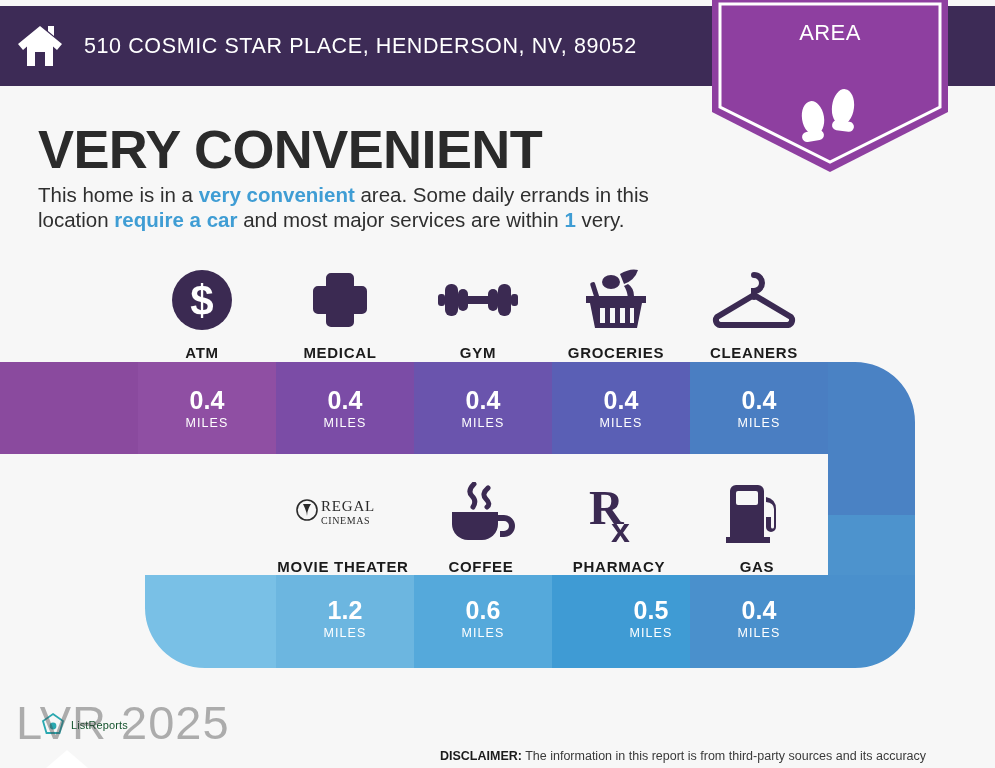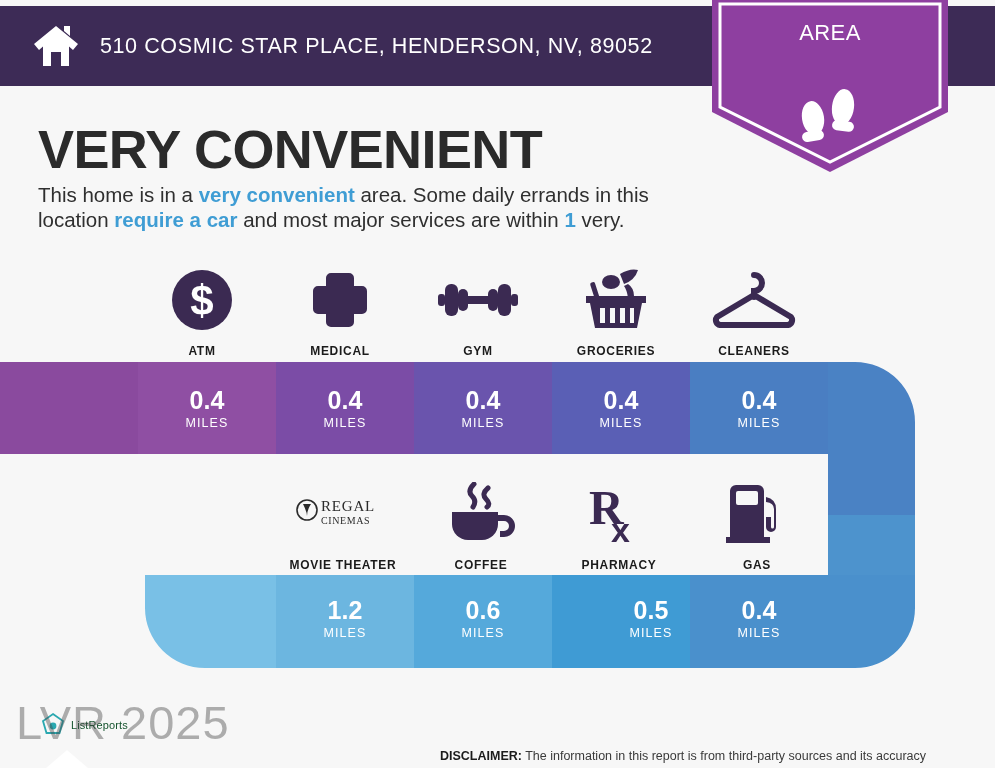--- a/index.html
+++ b/index.html
@@ -9,21 +9,21 @@
     background: #f7f7f7;
     overflow: hidden;
   }
   #page { position: relative; width: 995px; height: 768px; background: #f7f7f7; }
 
   
   .header-bar {
     position: absolute; left: 0; top: 6px; width: 995px; height: 80px;
     background: #3d2b56;
   }
-  .header-inner { display: flex; align-items: center; height: 100%; padding-left: 28px; }
+  .header-inner { display: flex; align-items: center; height: 100%; padding-left: 12px; }
   .home-icon-hdr { width: 56px; height: 48px; flex: 0 0 auto; }
   .addr {
     color: #ffffff; font-size: 21.5px; letter-spacing: 0.6px;
     margin-left: 16px; white-space: nowrap; font-weight: 400;
   }
 
   
   .badge {
     position: absolute; left: 712px; top: 0px; width: 236px; height: 172px;
     z-index: 6;
@@ -48,21 +48,21 @@
   .hl { color: #3f9dd4; font-weight: 700; }
 
   
   .icon-row { position: absolute; display: flex; }
   .icon-cell {
     width: 138px; display: flex; flex-direction: column;
     align-items: center; justify-content: flex-end;
   }
   .icon-art { height: 72px; display: flex; align-items: center; justify-content: center; }
   .icon-label {
-    margin-top: 8px; font-size: 12px; font-weight: 700;
+    margin-top: 8px; font-size: 15px; font-weight: 700;
     color: #1b1b1b; letter-spacing: 0.7px; white-space: nowrap;
   }
 
   #icon-row-1 { left: 133px; top: 264px; }
   #icon-row-2 { left: 274px; top: 478px; }
 
   
   .ribbon { position: absolute; left: 0; top: 362px; width: 995px; height: 306px; }
 
   .seg-label {

